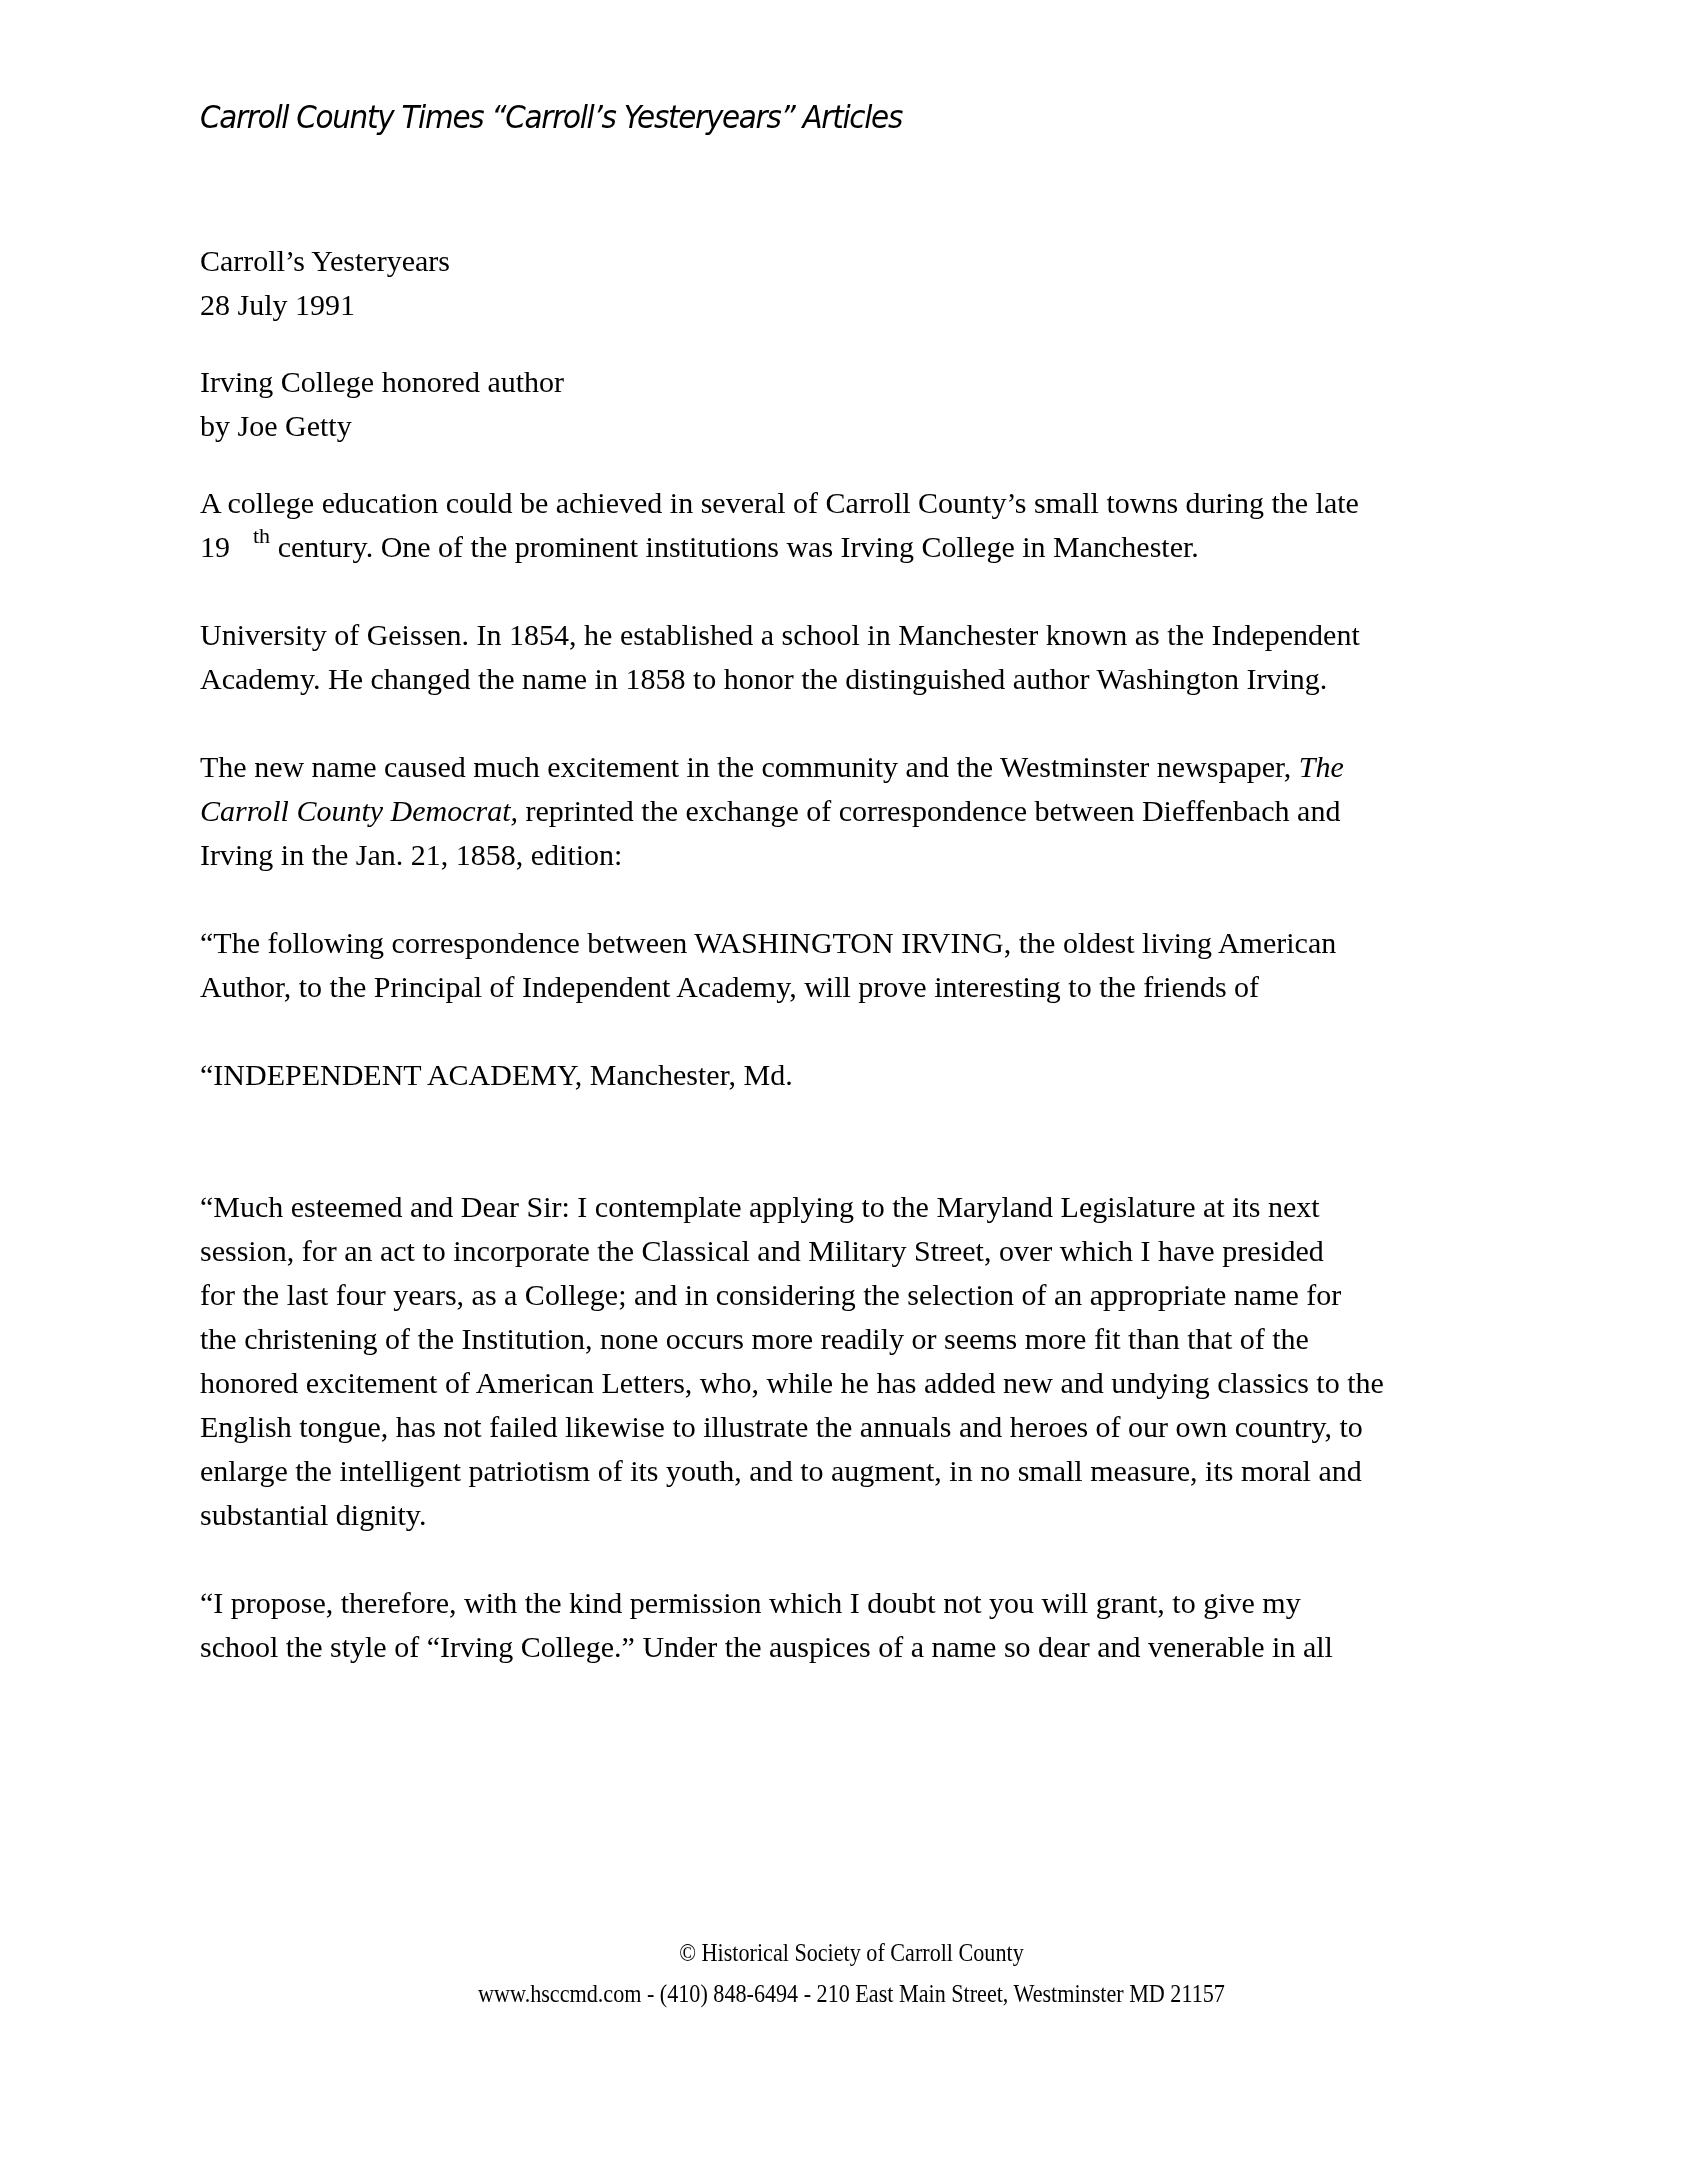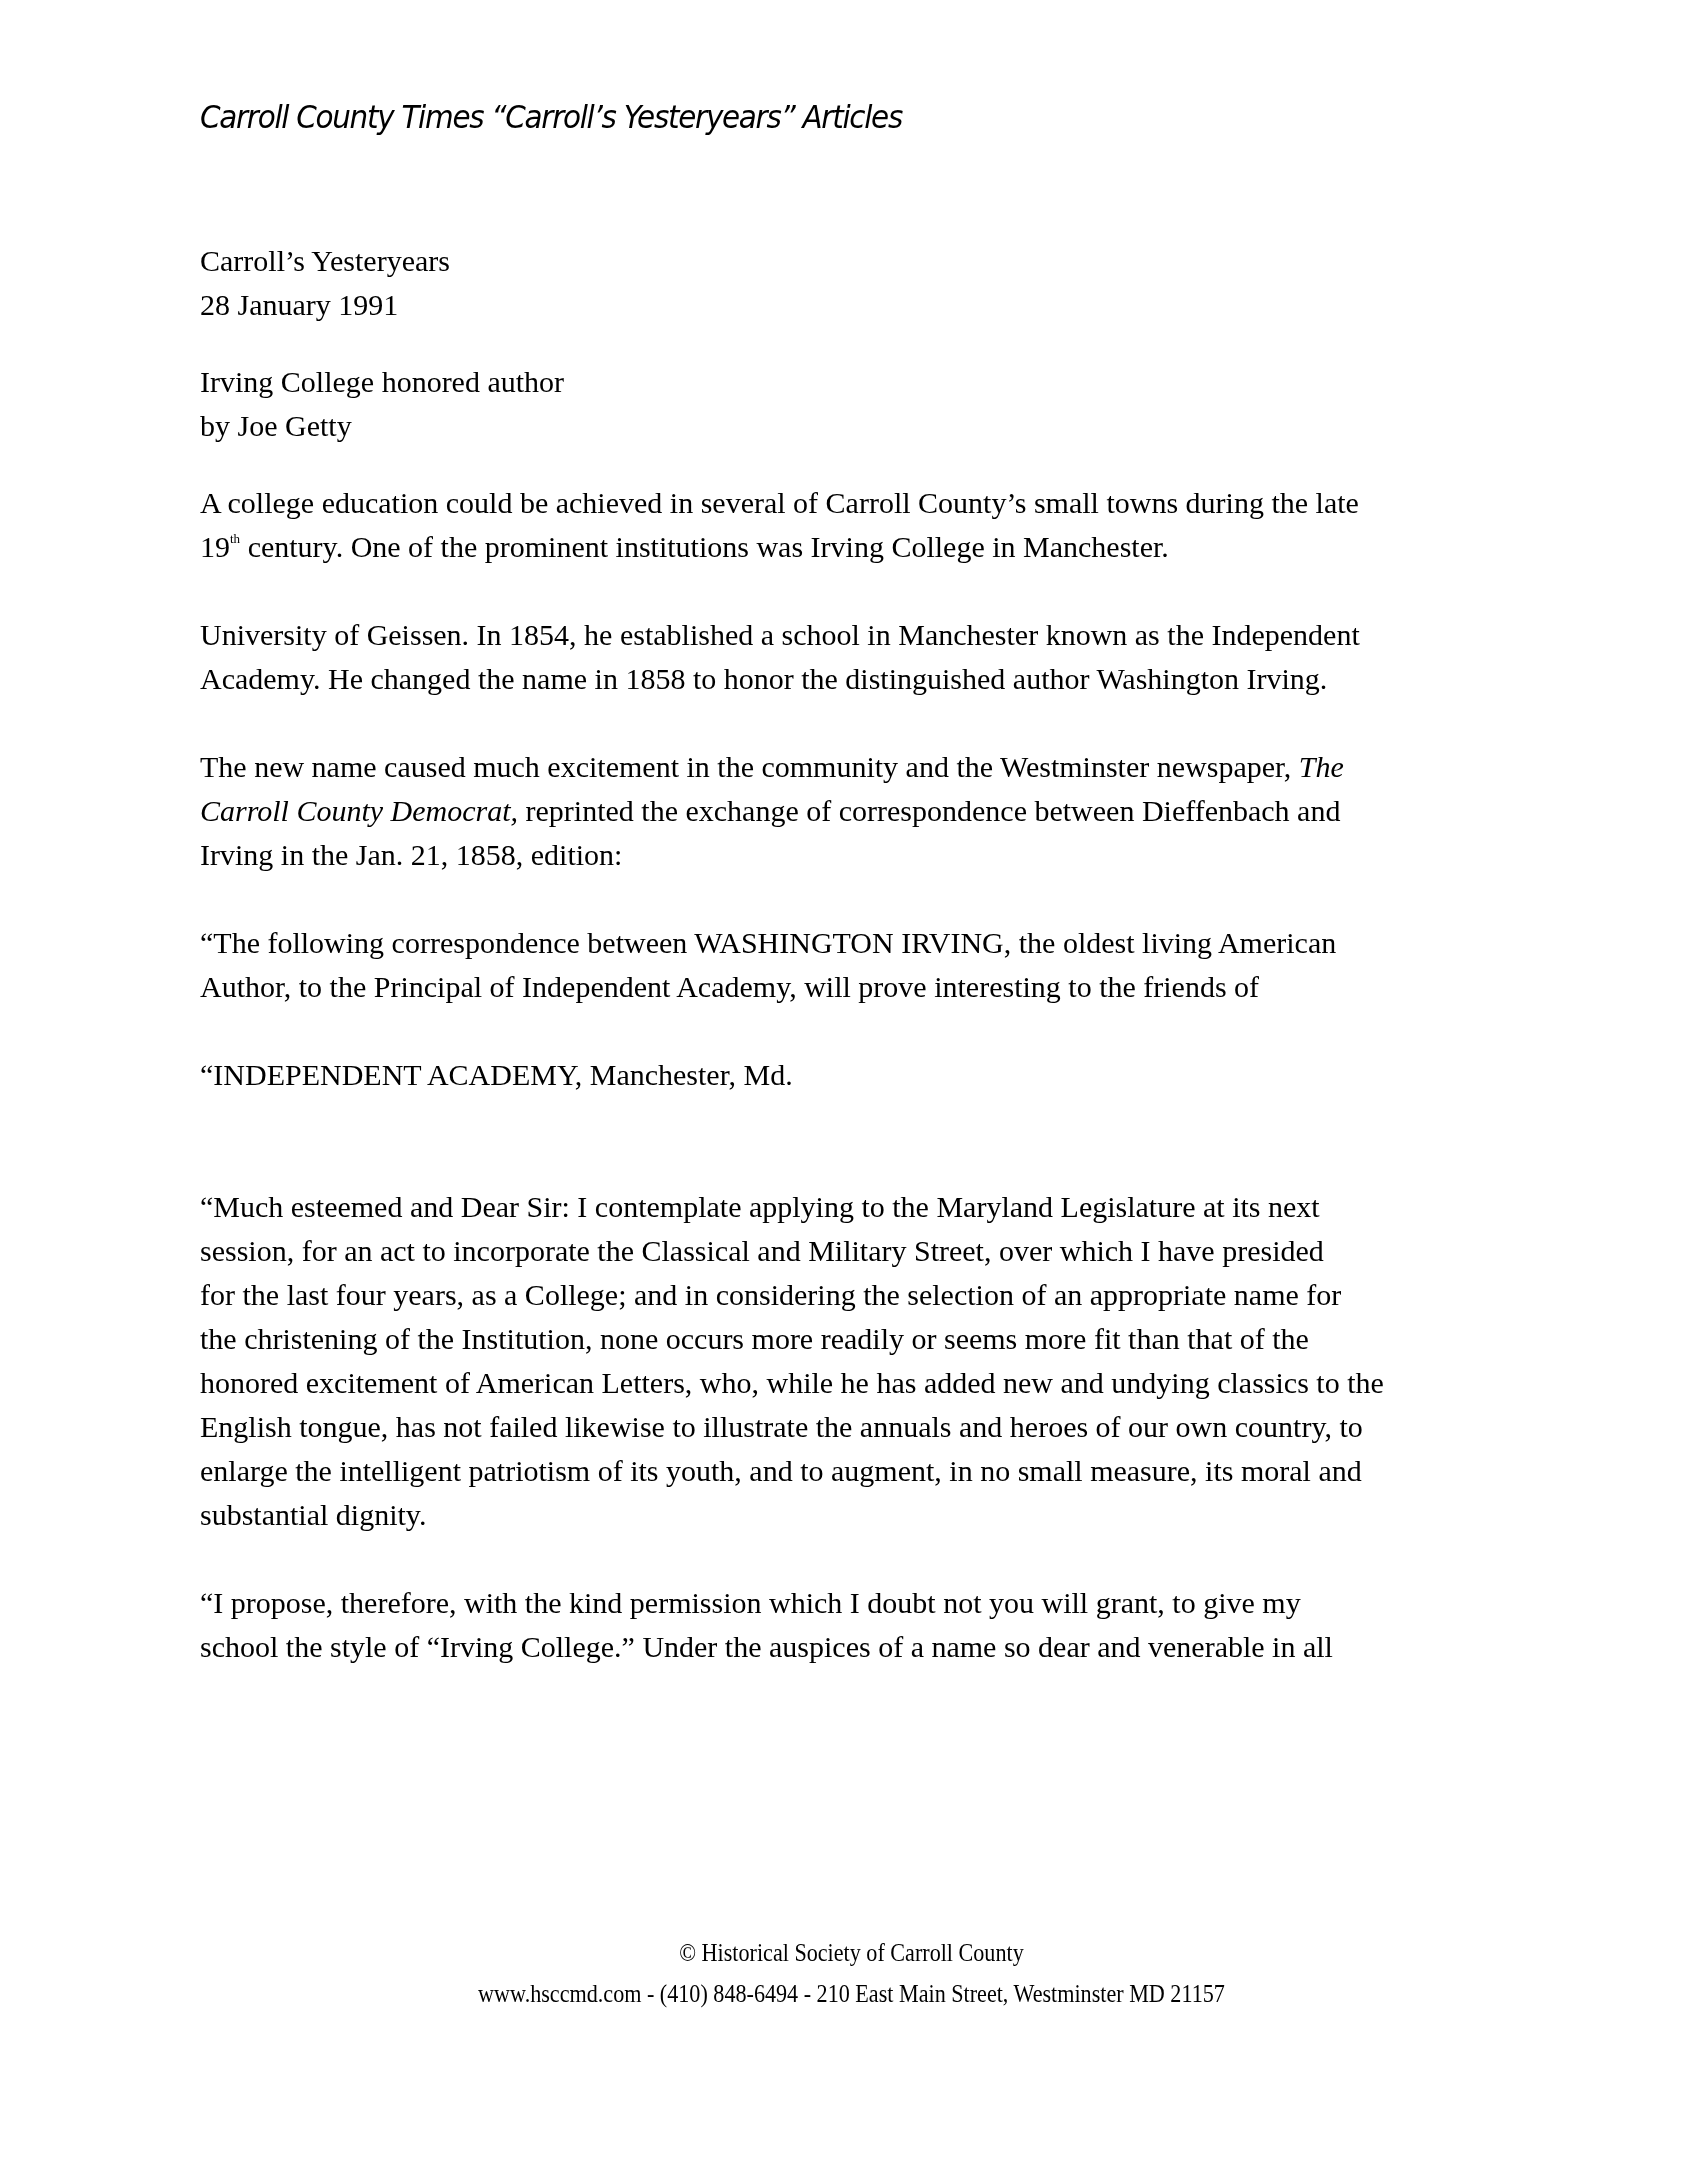--- a/index.html
+++ b/index.html
@@ -39,25 +39,26 @@
       margin: 0;
       font-family: Liberation Serif, serif;
     }
     .line {
       display: block;
       white-space: nowrap;
     }
     .gap-small { height: 33px; }
     .gap { height: 44px; }
     sup {
-      font-size: 13px;
+      font-size: 22px;
       line-height: 0;
       position: relative;
       top: -2.8px;
       vertical-align: super;
+      margin-left: 23px;
     }
     .footer {
       position: absolute;
       left: 8px;
       width: 1687px;
       top: 1932px;
       text-align: center;
       font-family: Liberation Serif, serif;
       font-size: 24.6px;
       line-height: 41px;
@@ -67,21 +68,21 @@
     }
   </style>
 </head>
 <body>
 
 <div class="page-header">Carroll County Times “Carroll’s Yesteryears” Articles</div>
 
 <div class="body-text">
   <p>
     <span class="line">Carroll’s Yesteryears</span>
-    <span class="line">28 January 1991</span>
+    <span class="line">28 July 1991</span>
   </p>
   <div class="gap-small"></div>
   <p>
     <span class="line">Irving College honored author</span>
     <span class="line">by Joe Getty</span>
   </p>
   <div class="gap-small"></div>
 
   <p>
     <span class="line">A college education could be achieved in several of Carroll County’s small towns during the late</span>

